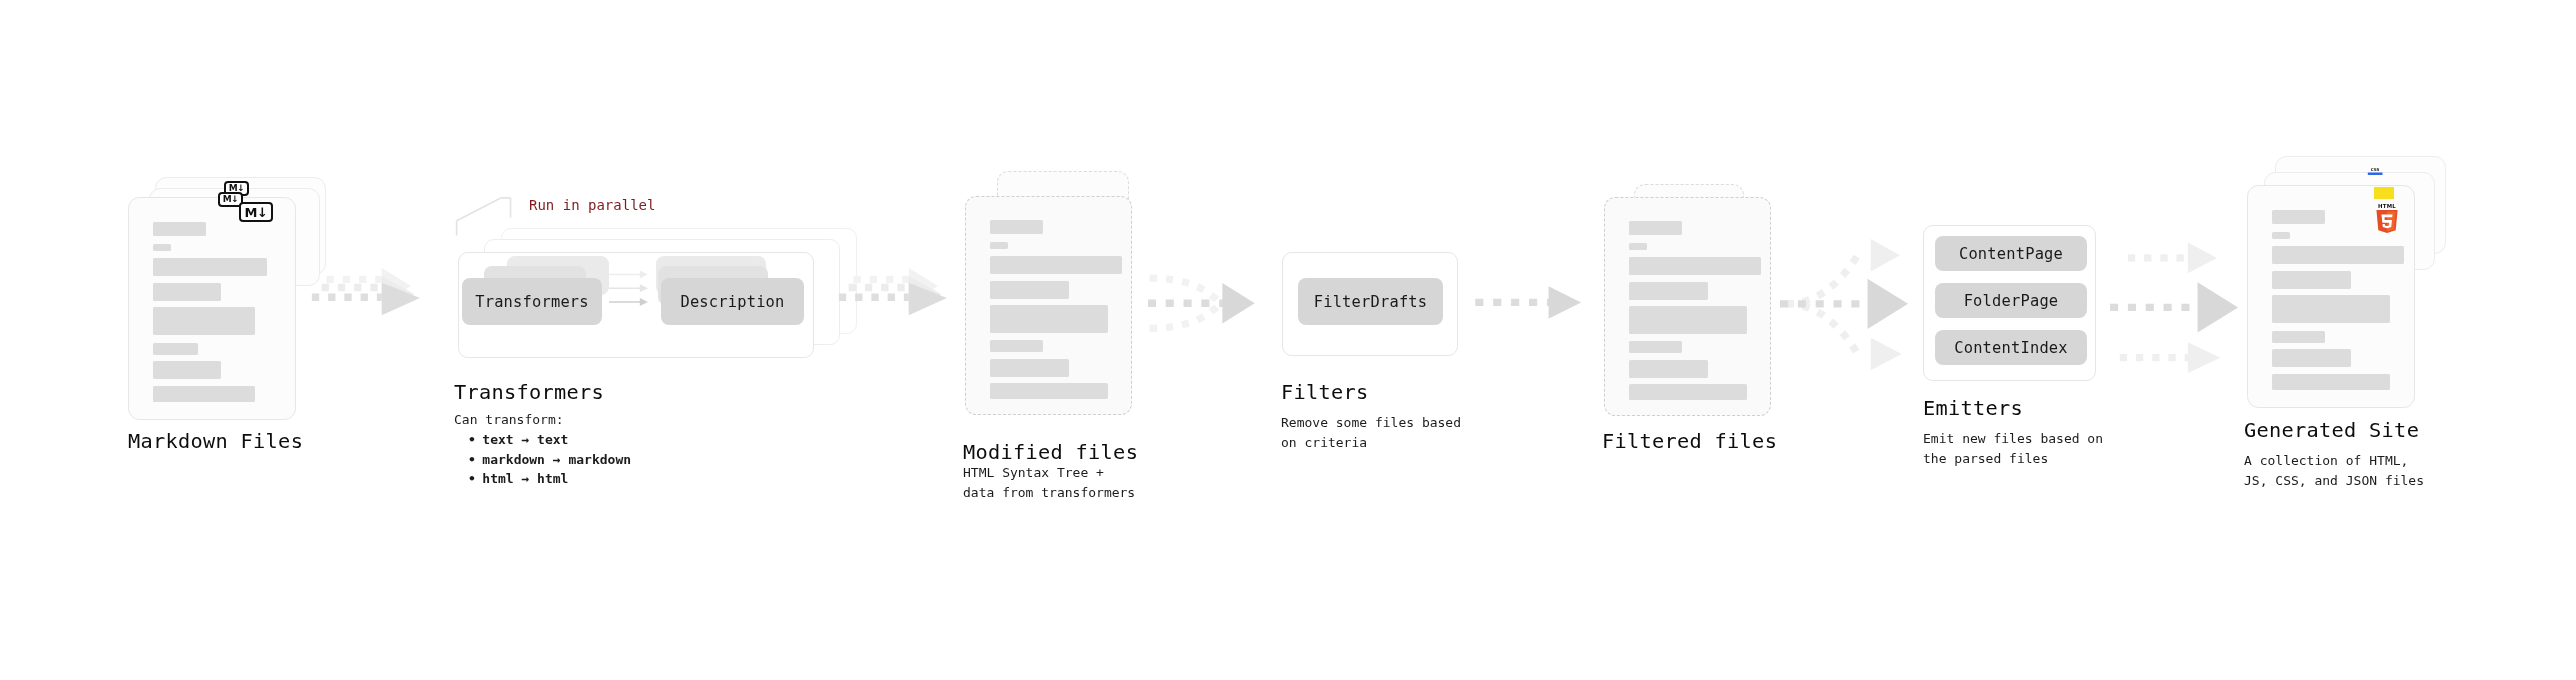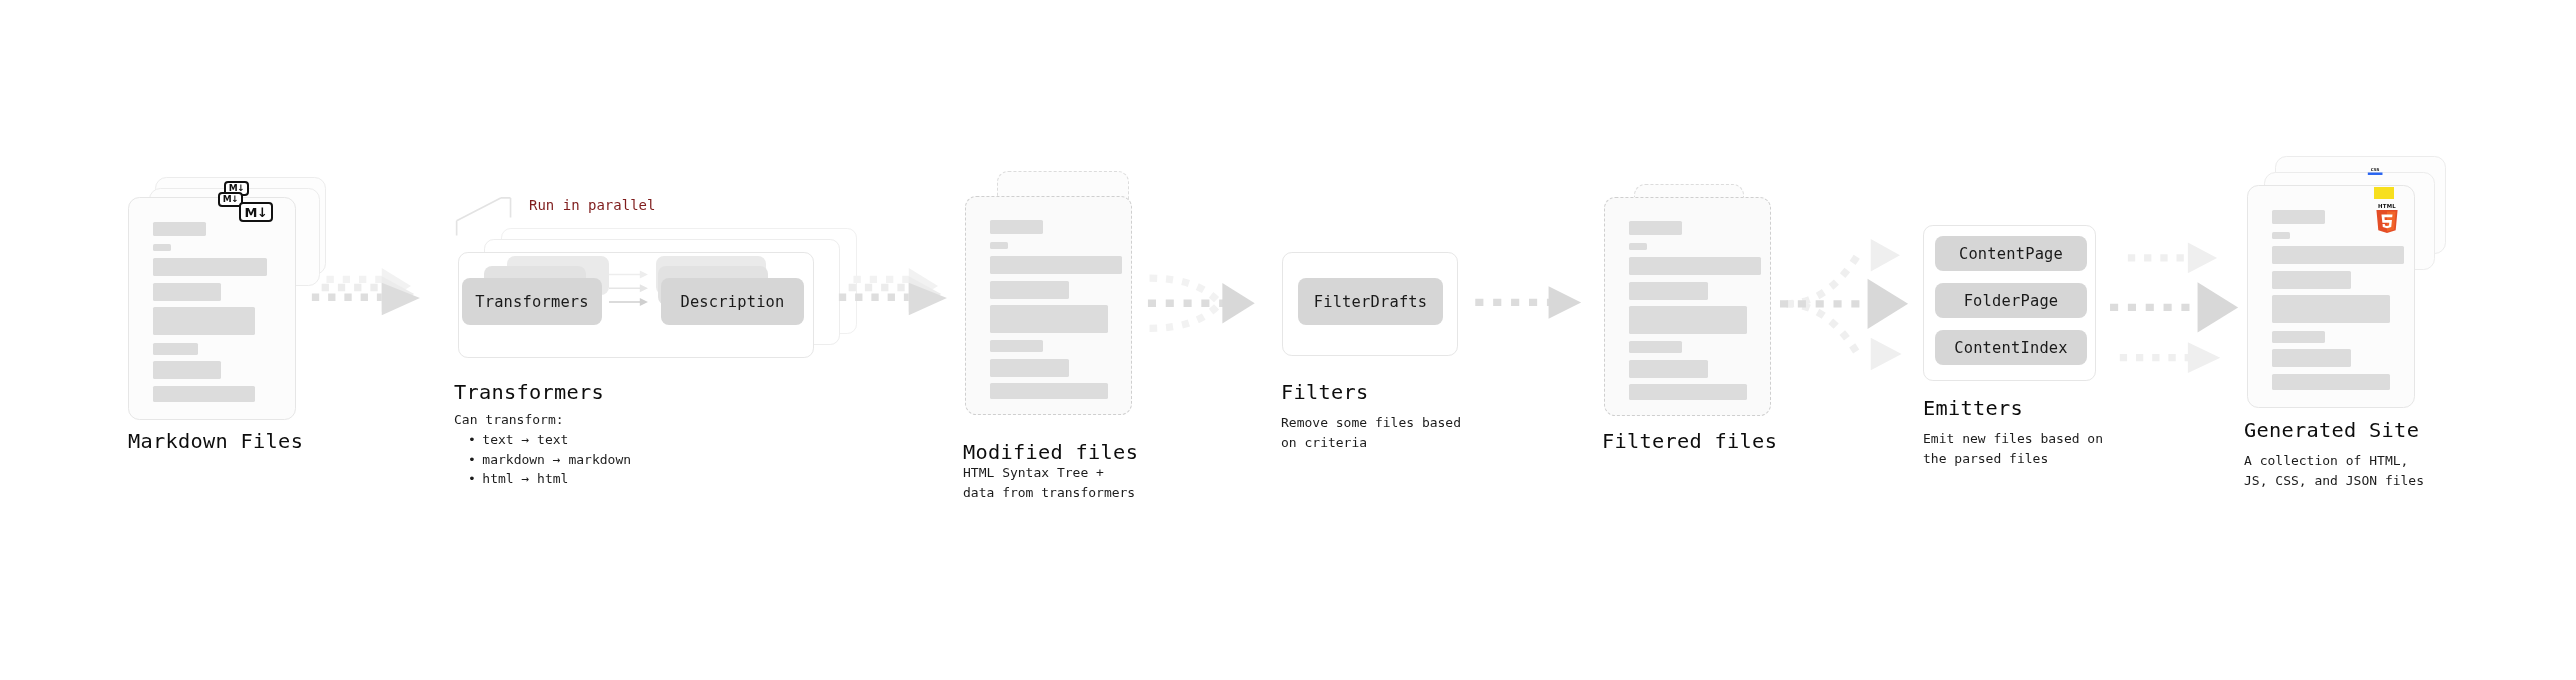--- a/index.html
+++ b/index.html
@@ -112,21 +112,21 @@
     color: #7f1d1d;
     white-space: nowrap;
   }
   .bullets {
     position: absolute;
     font-size: 13px;
     color: #1c1c1c;
     line-height: 1.52;
   }
   .bullets .lead { margin: 0; }
-  .bullets ul { margin: 0; padding-left: 14px; list-style: none; }
+  .bullets ul { margin: 0; padding-left: 14px; list-style: none; font-weight: bold; }
   .bullets li { margin: 0; }
   .bullets li::before { content: "\2022"; margin-right: 6.5px; }
 
   svg { display: block; overflow: visible; }
 </style>
 </head>
 <body>
 
 <div id="stage">
 

